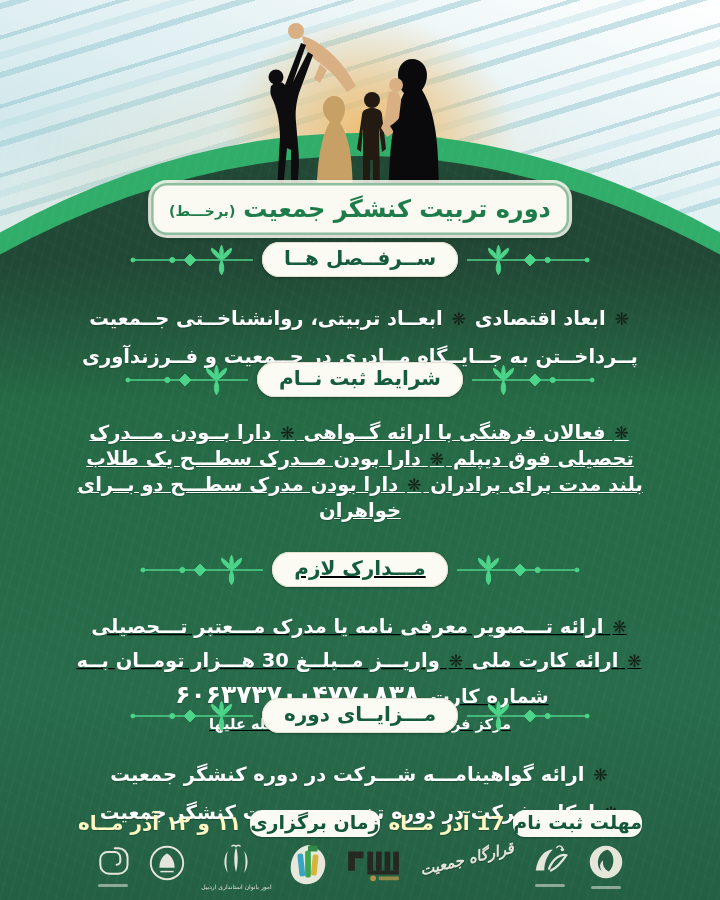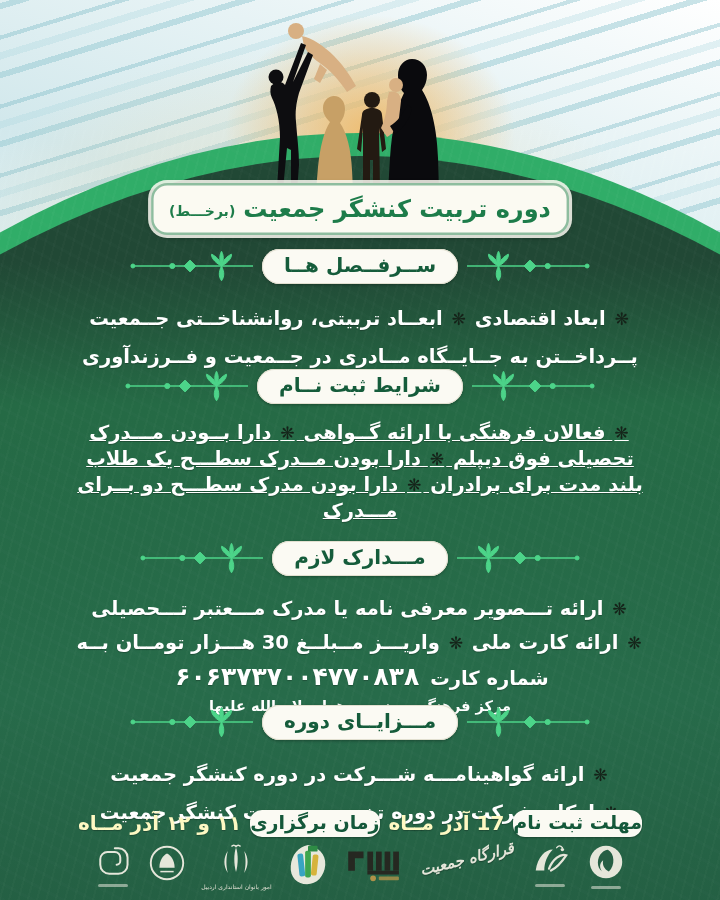--- a/index.html
+++ b/index.html
@@ -43,21 +43,21 @@
     min-width:340px;height:52px;padding:0 18px;
     background:#fbfaf2;border-radius:16px;
     box-shadow:0 0 0 3px rgba(251,250,242,.85), inset 0 0 0 2.5px rgba(52,138,91,.55), 0 2px 6px rgba(0,0,0,.35);
     display:flex;align-items:center;justify-content:center;gap:8px;direction:rtl;
   }
   .title-main{color:#1d7c4a;font-weight:bold;font-size:24px;white-space:nowrap;}
   .title-suffix{color:#1d7c4a;font-weight:bold;font-size:14px;padding-top:4px;white-space:nowrap;}
 
   
   .sec{position:absolute;left:40px;right:40px;text-align:center;}
-  .sec-head{display:flex;align-items:flex-end;justify-content:center;gap:7px;height:42px;}
+  .sec-head{display:flex;align-items:flex-start;justify-content:center;gap:7px;height:42px;}
   .orn{width:128px;height:36px;flex:0 0 auto;}
   .orn.flip{transform:scaleX(-1);}
   .section-pill{
     background:#fbfaf3;color:#155c3b;font-weight:bold;font-size:20px;
     padding:4px 22px 7px;border-radius:22px;white-space:nowrap;direction:rtl;
     box-shadow:0 1px 3px rgba(0,0,0,.3), inset 0 0 0 1px #e2e0d0;
   }
   .sec-lines{margin-top:16px;direction:rtl;}
   .body-line{font-size:19.5px;font-weight:bold;color:#ffffff;line-height:37px;direction:rtl;
     text-shadow:0 1px 1px rgba(0,0,0,.25);}
@@ -213,25 +213,25 @@
               <path d="M66,12 L72,18 L66,24 L60,18 Z"></path>
               <circle cx="84" cy="18" r="2.6"></circle>
               <circle cx="124" cy="18" r="2"></circle>
             </g>
           </svg>
       </div>
       <div class="sec-lines">
         <div class="body-line"><span class="bullet">❋</span> فعالان فرهنگی با ارائه گــواهی <span class="bullet">❋</span> دارا بــودن مـــدرک</div>
         <div class="body-line">تحصیلی فوق دیپلم <span class="bullet">❋</span> دارا بودن مــدرک سطـــح یک طلاب</div>
         <div class="body-line">بلند مدت برای برادران <span class="bullet">❋</span> دارا بودن مدرک سطـــح دو بــرای</div>
-        <div class="body-line">مـــدرک</div>
-      </div>
-    </div>
-
-    <div class="sec sec-documents" style="top:534px;">
+        <div class="body-line">خواهران</div>
+      </div>
+    </div>
+
+    <div class="sec sec-documents" style="top:552px;text-decoration:underline;">
       <div class="sec-head">
         <svg class="orn flip" viewBox="0 0 130 36">
             <g fill="#4cd489" stroke="#4cd489">
               <line x1="2" y1="18" x2="126" y2="18" stroke-width="1.6"></line>
               <path d="M34,18 C30,9 34,3 34,3 C34,3 38,9 34,18 Z"></path>
               <path d="M34,18 C26,14 23,8 24,6 C28,8 33,12 34,18 Z"></path>
               <path d="M34,18 C42,14 45,8 44,6 C40,8 35,12 34,18 Z"></path>
               <path d="M34,18 C31,24 31,29 34,33 C37,29 37,24 34,18 Z"></path>
               <path d="M66,12 L72,18 L66,24 L60,18 Z"></path>
               <circle cx="84" cy="18" r="2.6"></circle>

